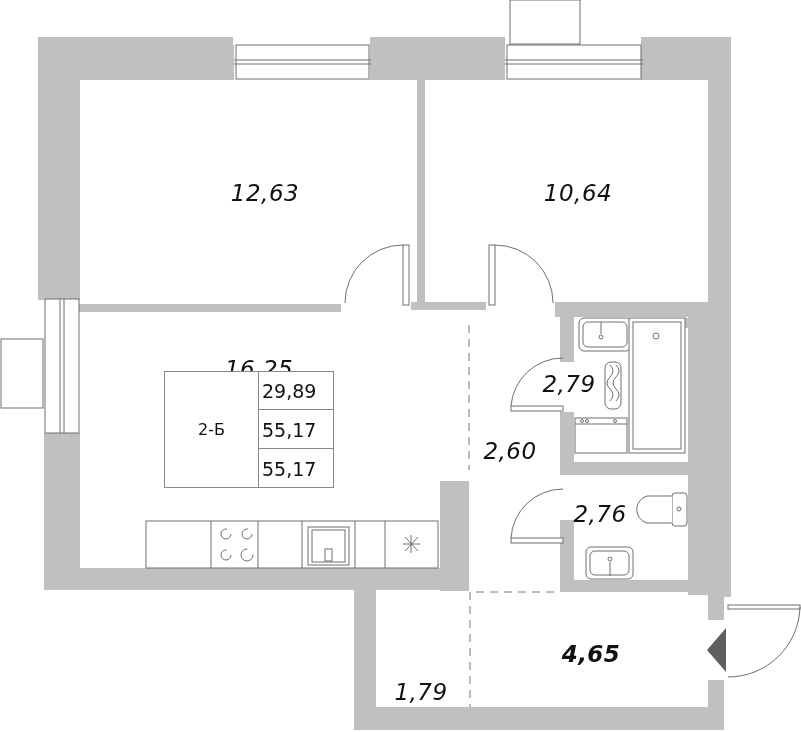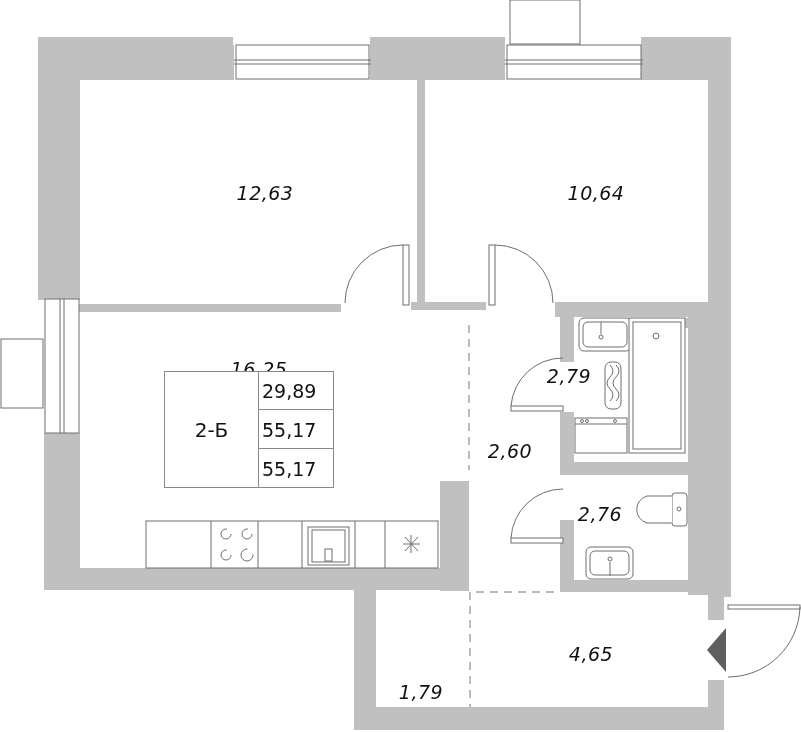--- a/index.html
+++ b/index.html
@@ -1,20 +1,20 @@
 <!DOCTYPE html>
 <html><head>
 <meta charset="utf-8">
 <style>
   html, body { margin:0; padding:0; background:#ffffff; }
   body { width:801px; height:732px; position:relative; overflow:hidden; font-family:"DejaVu Sans", sans-serif; }
   #plan { position:absolute; left:0; top:0; }
-  .lbl { position:absolute; font-family:"DejaVu Sans", sans-serif; font-style:italic; font-size:19px; color:#111; transform:translate(-50%,-50%); white-space:nowrap; letter-spacing:0.5px; }
+  .lbl { position:absolute; font-family:"DejaVu Sans", sans-serif; font-style:italic; font-size:23px; color:#111; transform:translate(-50%,-50%); white-space:nowrap; letter-spacing:0.5px; }
   .tbl { position:absolute; left:164px; top:371px; width:170px; height:117px; border:1px solid #888; box-sizing:border-box; background:#fff; }
-  .tbl .code { position:absolute; left:0; top:0; width:93px; height:100%; border-right:1px solid #888; display:flex; align-items:center; justify-content:center; font-size:20px; color:#111; font-family:"DejaVu Sans", sans-serif; }
+  .tbl .code { position:absolute; left:0; top:0; width:93px; height:100%; border-right:1px solid #888; display:flex; align-items:center; justify-content:center; font-size:16px; color:#111; font-family:"DejaVu Sans", sans-serif; }
   .tbl .row { position:absolute; left:93px; width:76px; height:38px; display:flex; align-items:center; padding-left:4px; box-sizing:border-box; font-size:19px; color:#111; font-family:"DejaVu Sans", sans-serif; }
   .tbl .row.r1 { top:0; border-bottom:1px solid #888; }
   .tbl .row.r2 { top:39px; border-bottom:1px solid #888; }
   .tbl .row.r3 { top:78px; }
 </style>
 </head>
 <body>
 
 <svg id="plan" width="801" height="732" viewBox="0 0 801 732" xmlns="http://www.w3.org/2000/svg">
   <g fill="#c0c0c0" stroke="none">
@@ -129,26 +129,26 @@
     <rect x="586" y="547" width="47" height="32" rx="5"></rect>
     <rect x="590" y="551" width="39" height="24" rx="5"></rect>
     <circle cx="610" cy="559" r="2"></circle>
     <line x1="610" y1="562" x2="610" y2="576"></line>
   </g>
 
   <polygon points="707,650 726,628 726,672" fill="#5f5f5f"></polygon>
 </svg>
 
 <div class="lbl" style="left:265px;top:193px;">12,63</div>
-<div class="lbl" style="left:596px;top:193px;">10,64</div>
+<div class="lbl" style="left:578px;top:193px;">10,64</div>
 <div class="lbl" style="left:259px;top:346px;margin-top:23px;">16,25</div>
 <div class="lbl" style="left:510px;top:451px;">2,60</div>
-<div class="lbl" style="left:569px;top:376px;text-align:center;">2,79</div>
+<div class="lbl" style="left:569px;top:384px;text-align:center;">2,79</div>
 <div class="lbl" style="left:600px;top:514px;">2,76</div>
 <div class="lbl" style="left:421px;top:692px;">1,79</div>
-<div class="lbl" style="left:591px;top:654px;">4,65</div>
+<div class="lbl" style="left:591px;top:654px;font-weight:bold;">4,65</div>
 
 <div class="tbl">
   <div class="code">2-Б</div>
   <div class="row r1">29,89</div>
   <div class="row r2">55,17</div>
   <div class="row r3">55,17</div>
 </div>
 
 </body></html>

